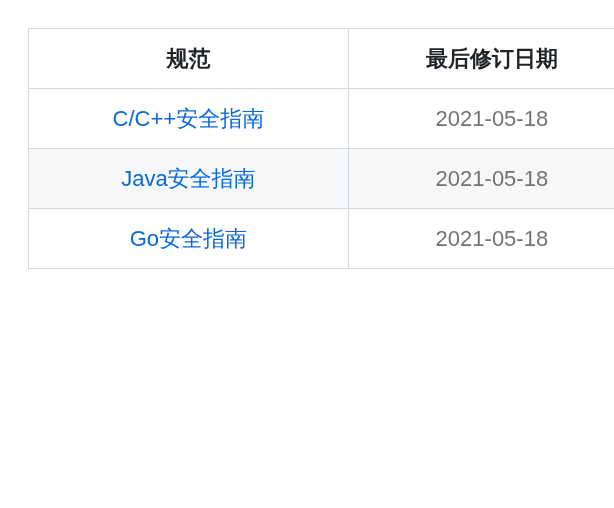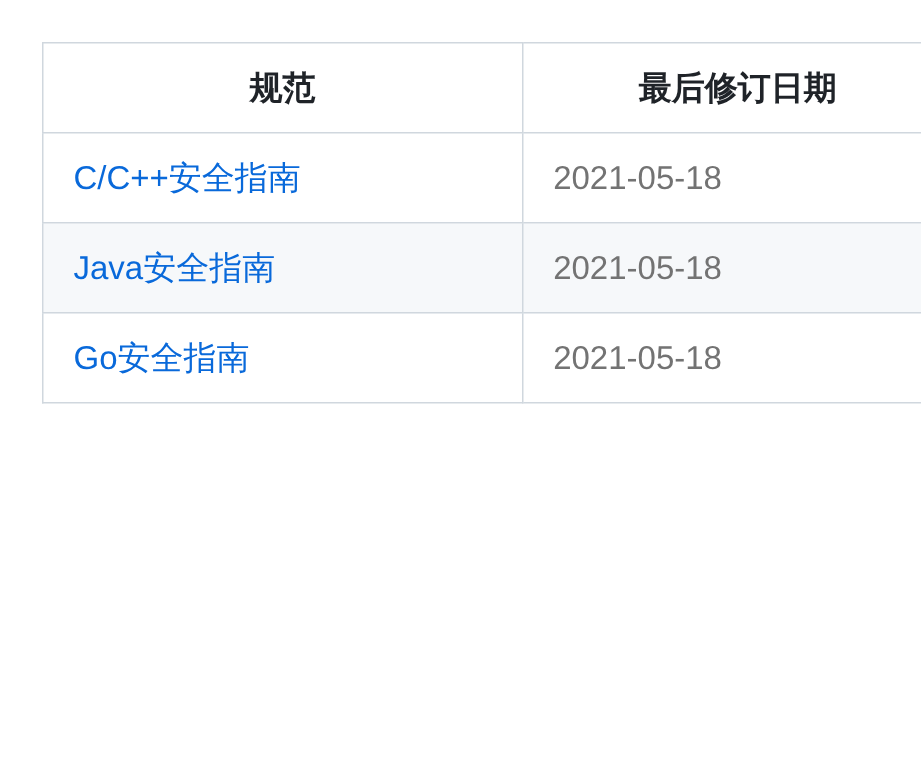--- a/index.html
+++ b/index.html
@@ -12,21 +12,21 @@
       background: #ffffff;
       padding: 28px;
     }
     table {
       border-collapse: collapse;
       width: 608px;
     }
     th, td {
       border: 1px solid #d0d7de;
       padding: 13px 20px;
-      text-align: left;
+      text-align: center;
       font-size: 22px;
       line-height: 1.5;
     }
     th {
       font-weight: 600;
       text-align: center;
       background: #ffffff;
       color: #1f2328;
     }
     tbody tr:nth-child(even) td {

